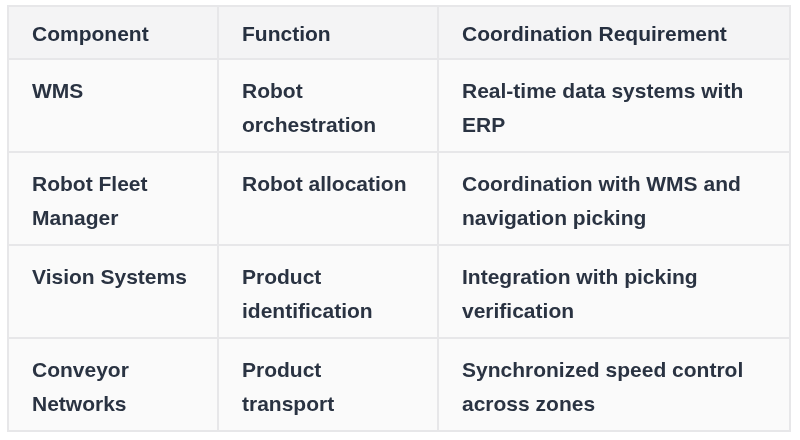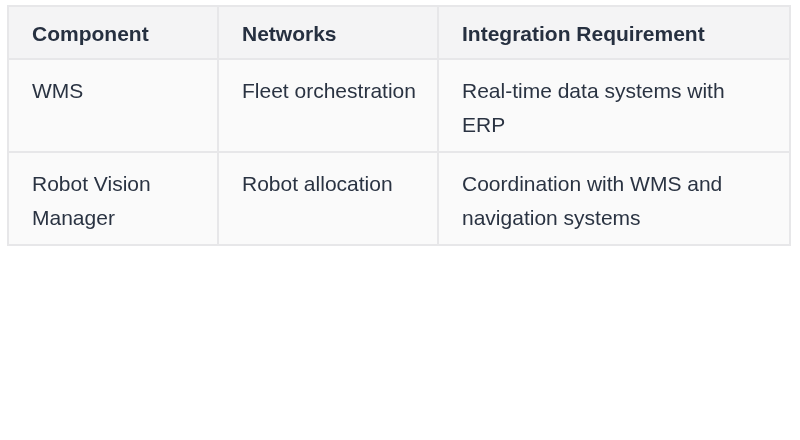--- a/index.html
+++ b/index.html
@@ -42,46 +42,56 @@
       padding-top: 16px;
       padding-bottom: 0;
       box-sizing: border-box;
       line-height: 22px;
     }
     tbody td {
       height: 93px;
       box-sizing: border-box;
       padding-top: 14px;
       line-height: 34px;
-      font-weight: normal;
+      font-weight: bold;
     }
   </style>
 </head>
 <body>
 
 <div class="wrap">
   <table>
     <colgroup>
       <col class="c1">
         <col class="c2">
         <col class="c3">
     </colgroup>
     <thead>
       <tr>
         <th>Component</th>
-        <th>Networks</th>
-        <th>Integration Requirement</th>
+        <th>Function</th>
+        <th>Coordination Requirement</th>
       </tr>
     </thead>
     <tbody>
       <tr>
         <td>WMS</td>
-        <td>Fleet orchestration</td>
+        <td>Robot orchestration</td>
         <td>Real-time data systems with ERP</td>
       </tr>
       <tr>
-        <td>Robot Vision Manager</td>
+        <td>Robot Fleet Manager</td>
         <td>Robot allocation</td>
-        <td>Coordination with WMS and navigation systems</td>
+        <td>Coordination with WMS and navigation picking</td>
+      </tr>
+      <tr>
+        <td>Vision Systems</td>
+        <td>Product identification</td>
+        <td>Integration with picking verification</td>
+      </tr>
+      <tr>
+        <td>Conveyor Networks</td>
+        <td>Product transport</td>
+        <td>Synchronized speed control across zones</td>
       </tr>
     </tbody>
   </table>
 </div>
 
 </body></html>

